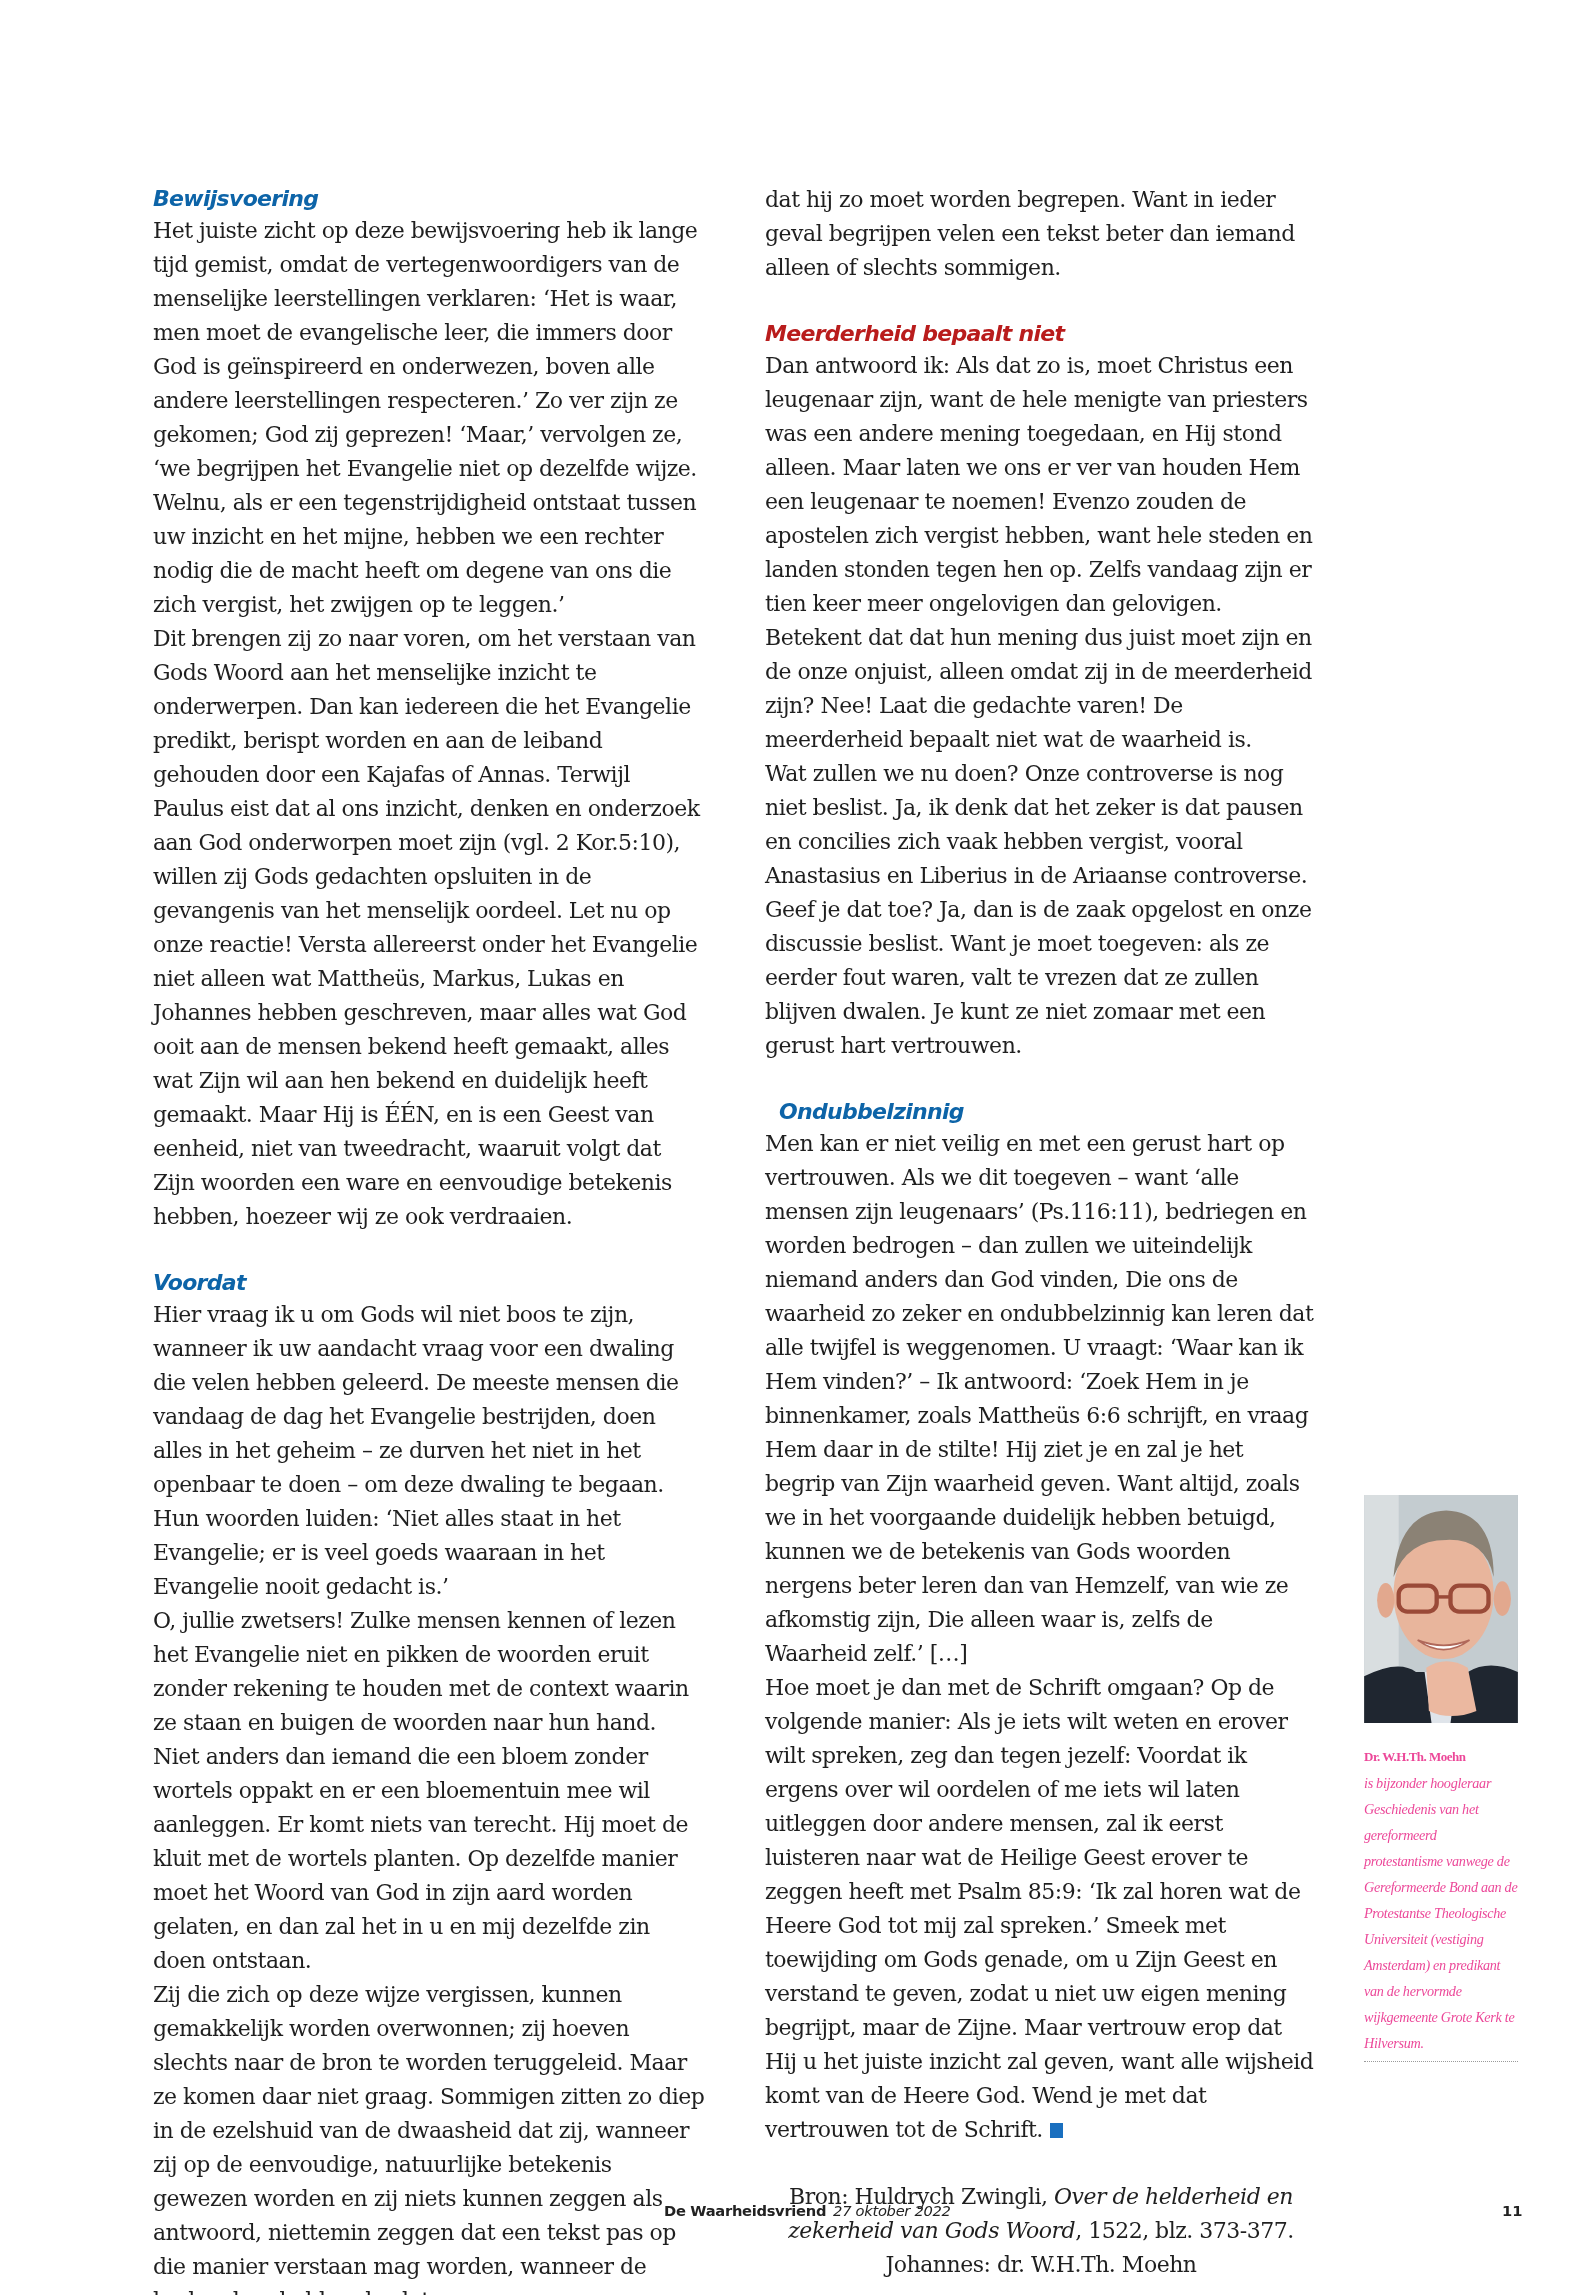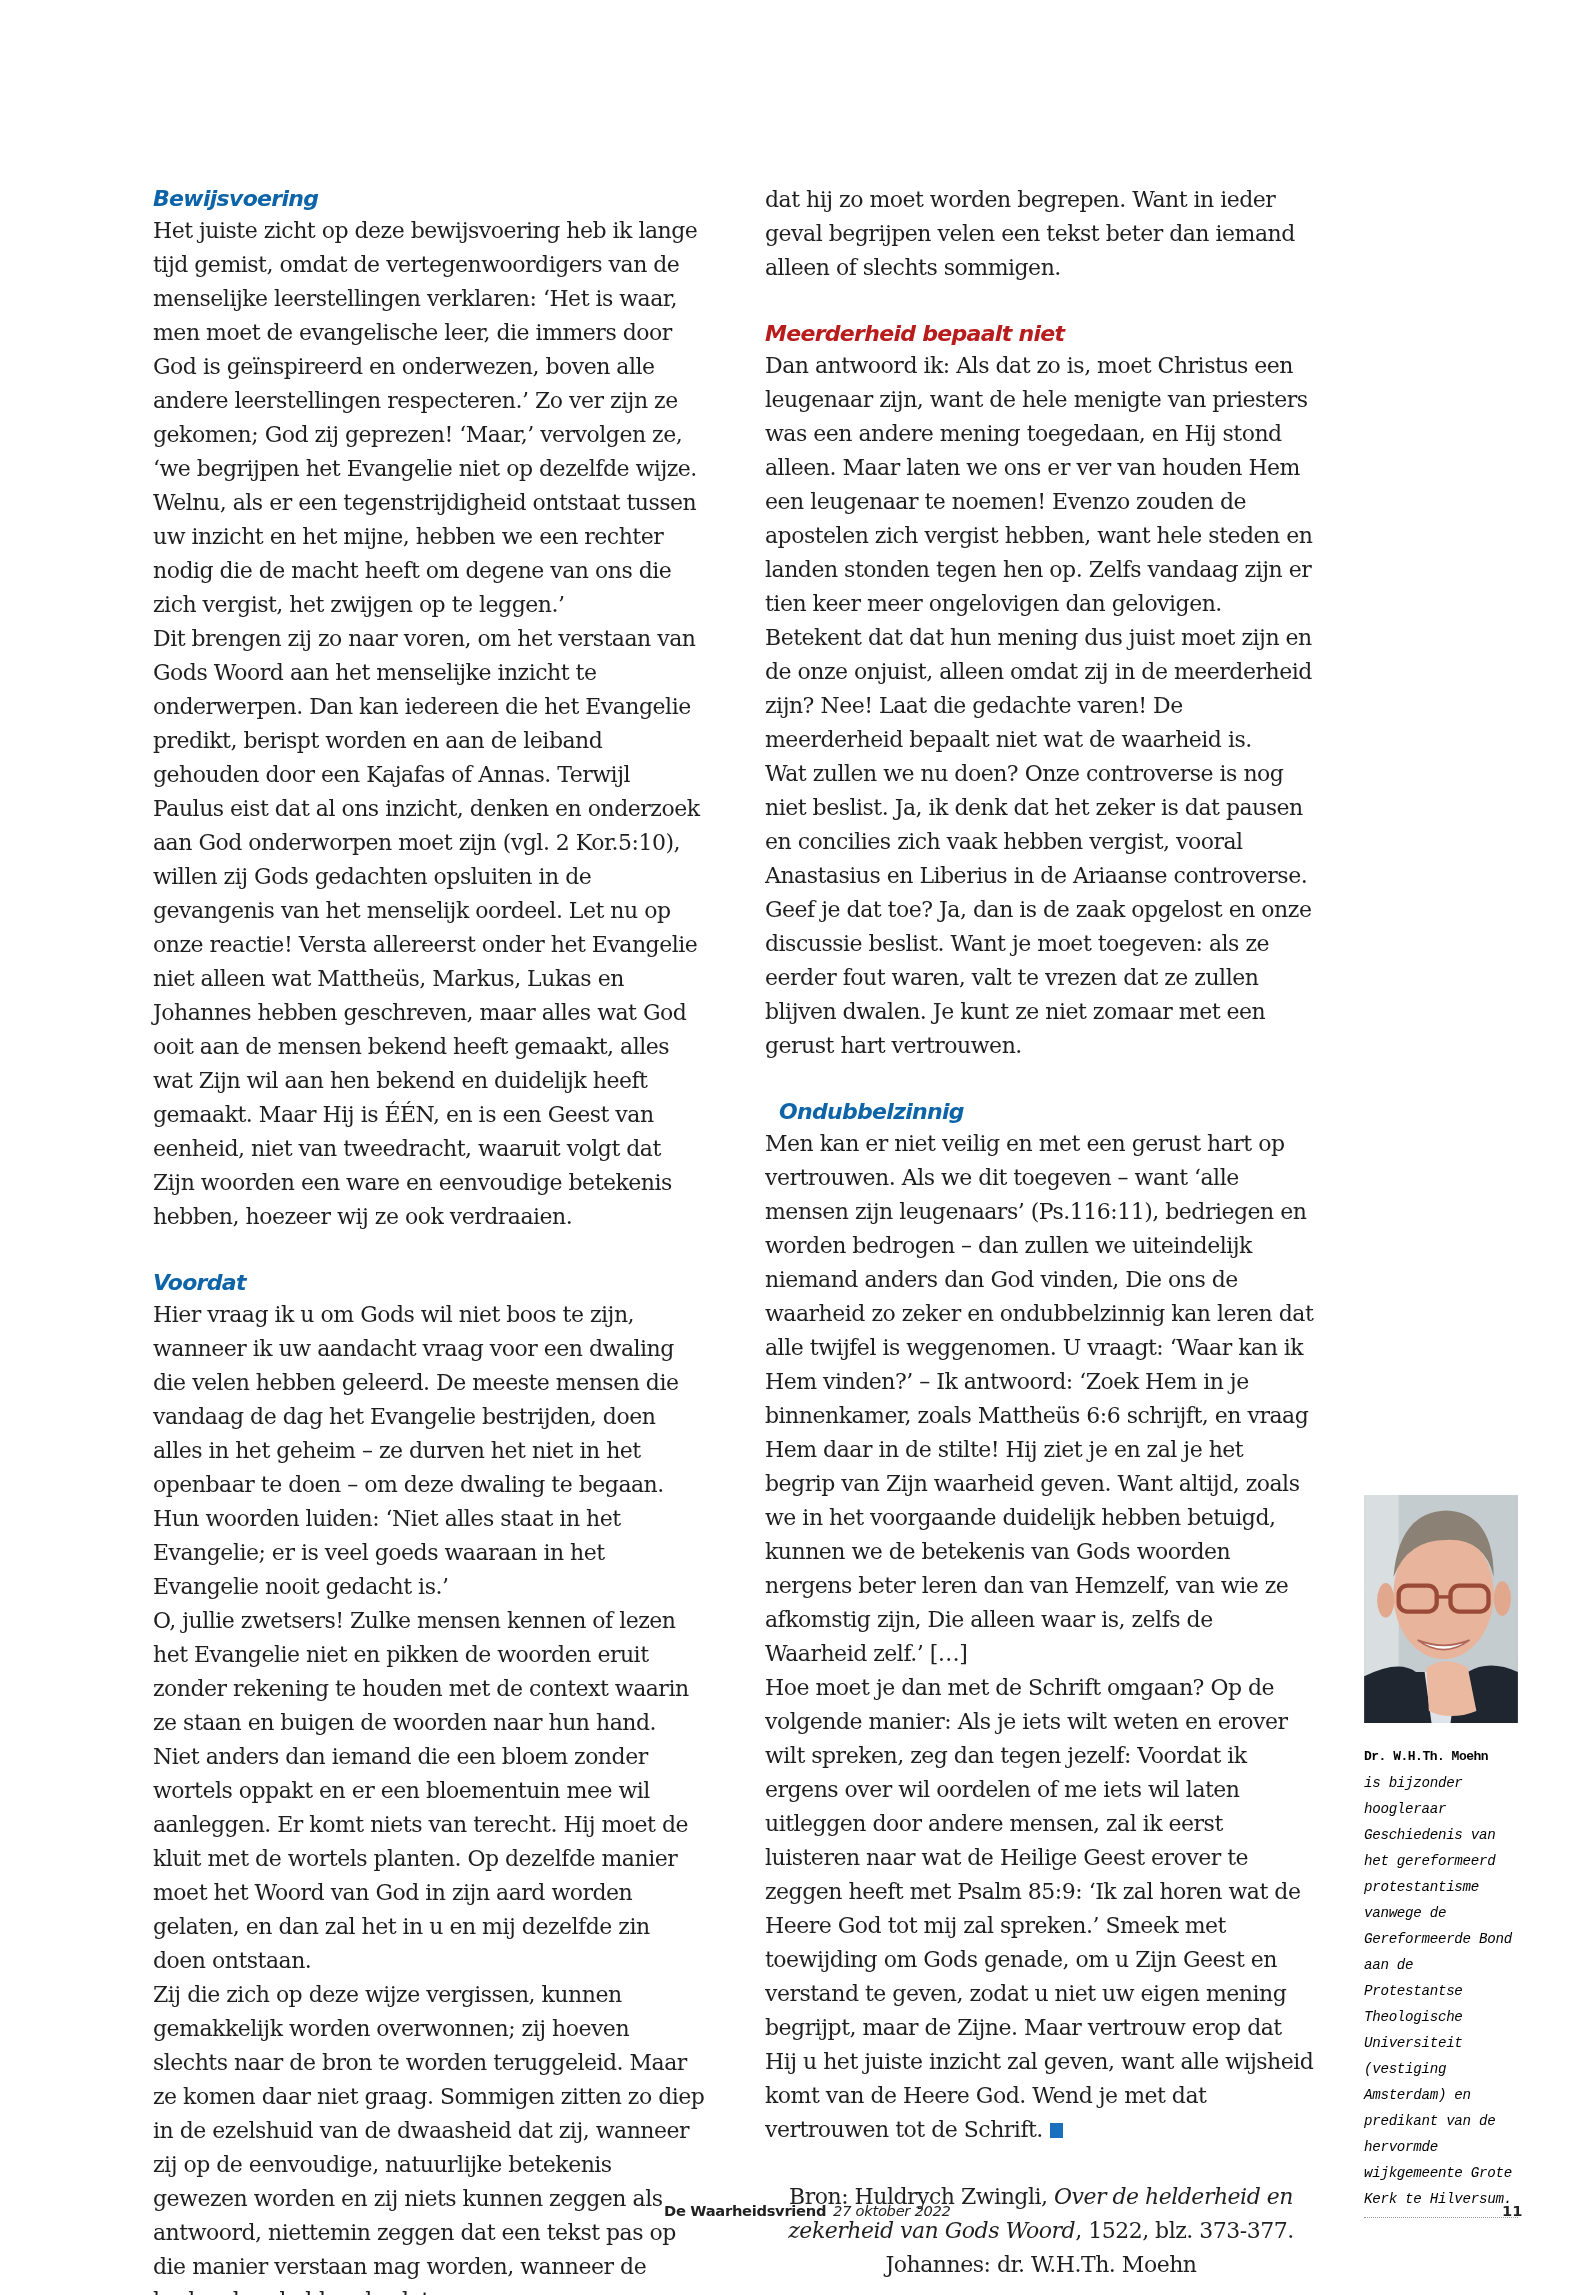--- a/index.html
+++ b/index.html
@@ -32,22 +32,22 @@
   #author {
     position: absolute; left: 1364px; top: 1495px; width: 154px;
   }
   #author-photo {
     width: 154px; height: 228px; position: relative; overflow: hidden;
     background: linear-gradient(180deg, #b8c2c8 0%, #d7dcde 40%, #9aa2a6 100%);
   }
   #author-photo svg { display: block; }
   #author-caption {
     margin-top: 21px;
-    font-family: Liberation Mono, monospace;
-    font-size: 14px; line-height: 26px; color: #000000; letter-spacing: -0.3px;
+    font-family: Liberation Serif, serif;
+    font-size: 14px; line-height: 26px; color: #ec4899; letter-spacing: -0.3px;
   }
   #author-name { font-weight: bold; font-size: 13px; display: block; letter-spacing: -0.5px; }
   #author-bio { font-style: italic; font-size: 14.2px; display: block; line-height: 26px; }
   #author-rule { margin-top: 5.2px; border-top: 1.7px dotted #9a9a9a; width: 154px; }
 
   
   #footer {
     position: absolute; top: 2202px; left: 0; width: 1304px; height: 26px;
     font-family: "DejaVu Sans", "Liberation Sans", sans-serif; font-size: 14.7px; color: #222;
   }

